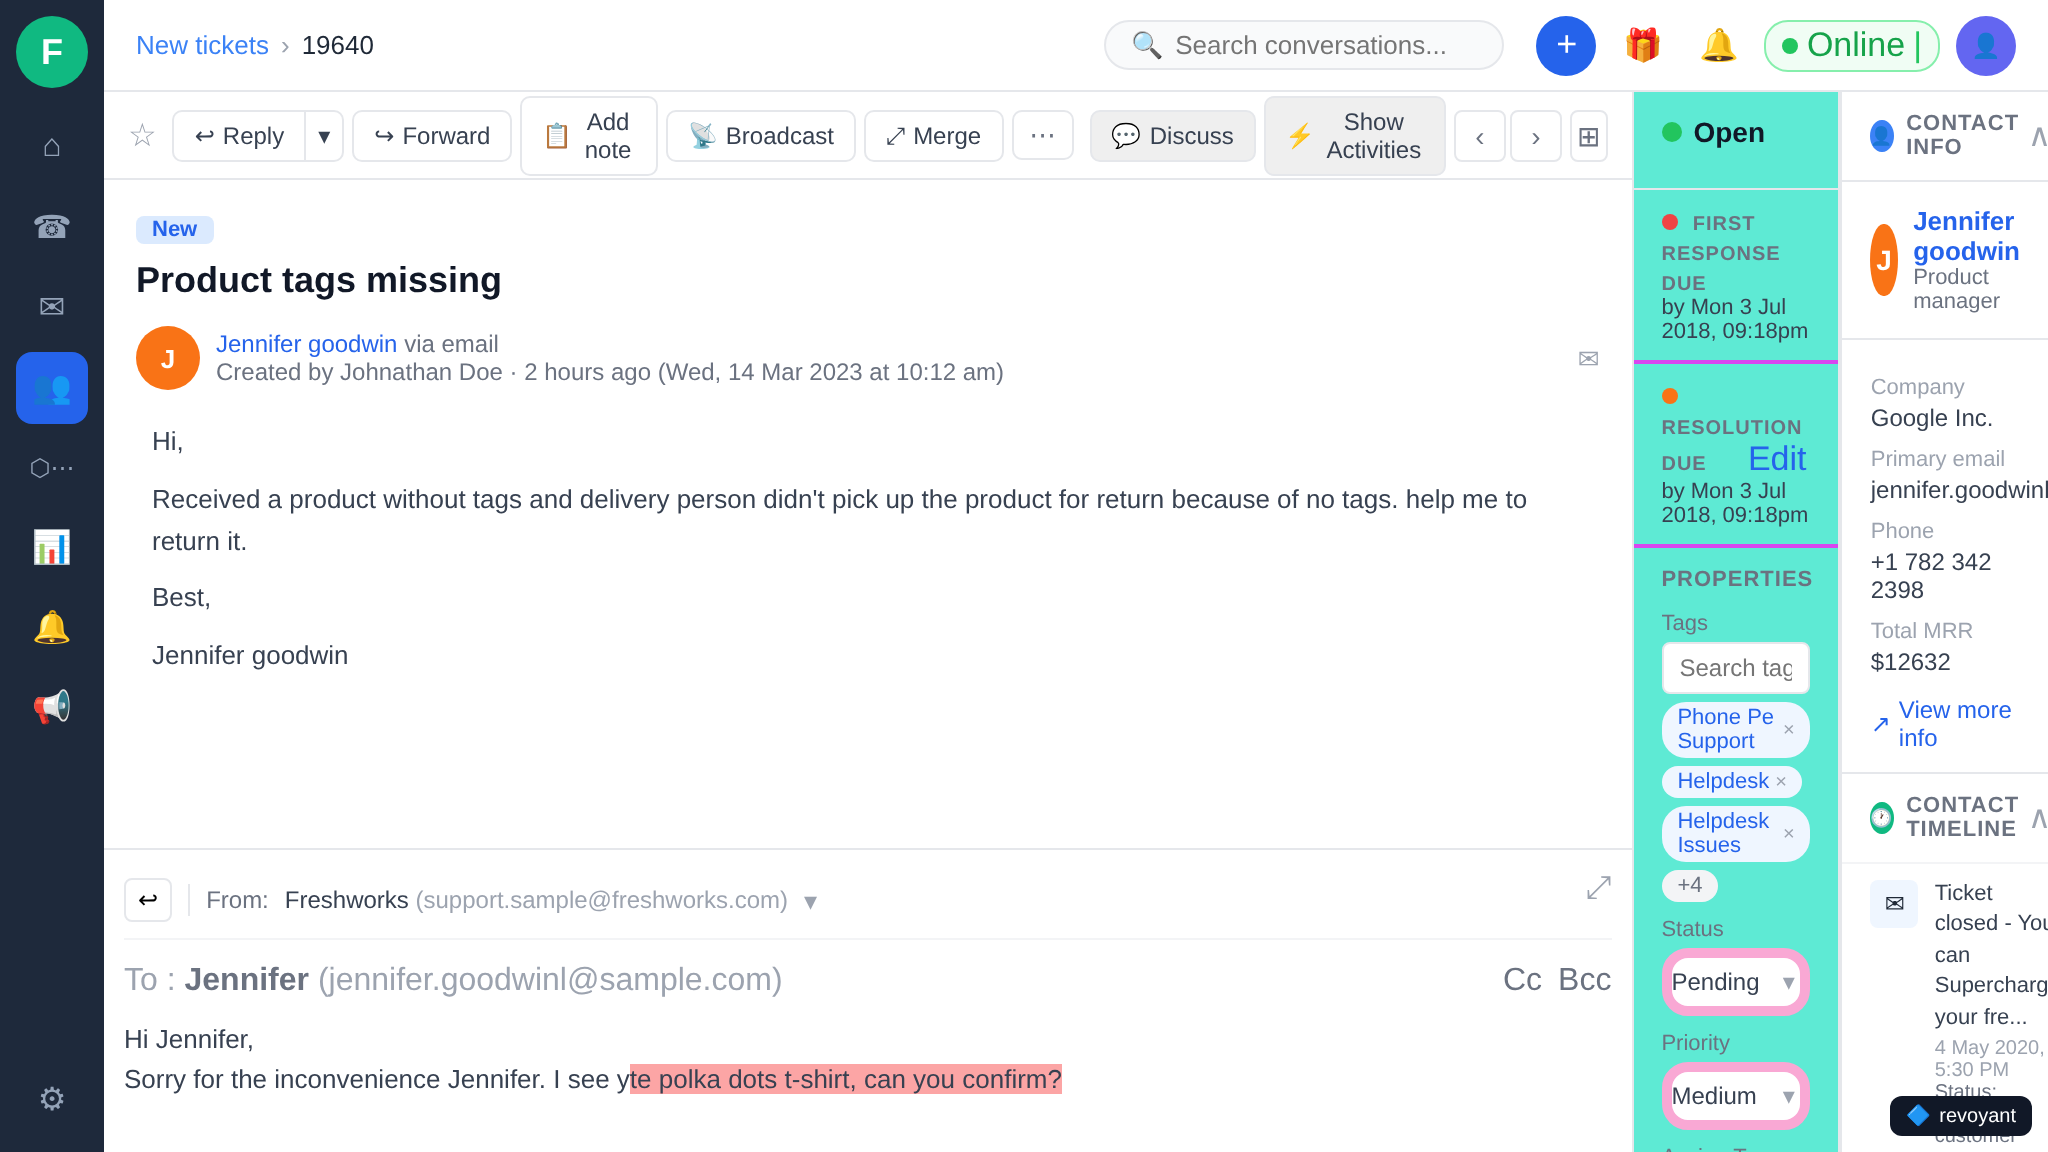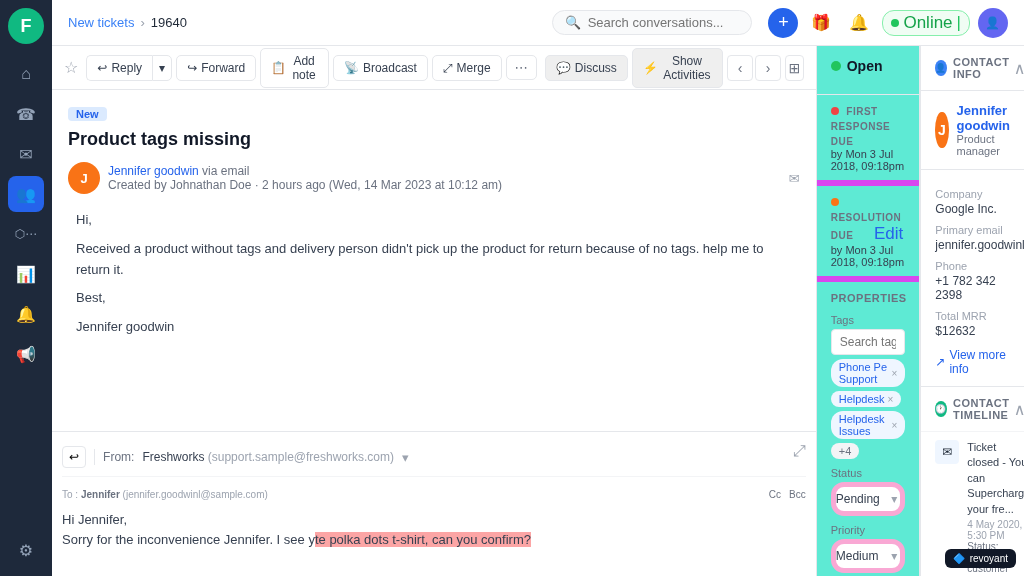--- a/index.html
+++ b/index.html
@@ -53,29 +53,29 @@
     .ticket-sender-info { font-size: 12px; color: #6b7280; }
     .ticket-sender-name { color: #2563eb; font-weight: 500; }
     .ticket-message { font-size: 13px; line-height: 1.6; color: #374151; padding: 0 8px; }
     .ticket-message p { margin-bottom: 8px; }
 
     
     .reply-header { display: flex; align-items: center; gap: 8px; padding: 4px 0 8px; border-bottom: 1px solid #f3f4f6; margin-bottom: 8px; }
     .reply-undo-btn { display: flex; align-items: center; gap: 2px; background: #fff; border: 1px solid #e5e7eb; border-radius: 4px; padding: 3px 6px; cursor: pointer; font-size: 12px; }
     .reply-from { font-size: 12px; color: #6b7280; }
     .reply-from span { color: #374151; }
-    .reply-to { font-size: 10px; color: #6b7280; padding: 4px 0; display: flex; align-items: center; justify-content: space-between; margin-bottom: 6px; }
+    .reply-to { font-size: 16px; color: #6b7280; padding: 4px 0; display: flex; align-items: center; justify-content: space-between; margin-bottom: 6px; }
     .reply-to-cc { display: flex; gap: 8px; }
     .reply-to-cc span { color: #6b7280; cursor: pointer; }
     .reply-expand { position: absolute; top: 10px; right: 10px; background: transparent; border: none; cursor: pointer; color: #9ca3af; font-size: 16px; }
 
     
     .conv-status { padding: 12px 14px; border-bottom: 1px solid #e5e7eb; }
     .status-open { display: flex; align-items: center; gap: 6px; font-size: 14px; font-weight: 600; color: #111827; margin-bottom: 8px; }
-    .due-section { padding: 8px 14px; border-bottom: 6px solid #d946ef; }
+    .due-section { padding: 8px 14px; border-bottom: 2px solid #d946ef; }
     .due-label { font-size: 10px; font-weight: 600; color: #6b7280; letter-spacing: 0.5px; margin-bottom: 2px; }
     .due-value { font-size: 11px; color: #374151; }
     .due-dot-orange { width: 8px; height: 8px; background: #f97316; border-radius: 50%; display: inline-block; margin-right: 4px; }
     .due-dot-red { width: 8px; height: 8px; background: #ef4444; border-radius: 50%; display: inline-block; margin-right: 4px; }
     .props-section { padding: 10px 14px; border-bottom: 1px solid #e5e7eb; }
     .props-title { font-size: 11px; font-weight: 700; color: #6b7280; letter-spacing: 0.5px; text-transform: uppercase; margin-bottom: 10px; }
     .field-label { font-size: 11px; color: #6b7280; margin-bottom: 3px; margin-top: 8px; }
     .tag-input { width: 100%; border: 1px solid #e5e7eb; border-radius: 4px; padding: 5px 8px; font-size: 12px; color: #9ca3af; }
     .tag-chips { display: flex; flex-wrap: wrap; gap: 4px; margin-top: 4px; }
     .tag-chip { display: flex; align-items: center; gap: 3px; background: #eff6ff; color: #2563eb; border-radius: 12px; padding: 2px 8px; font-size: 11px; }

